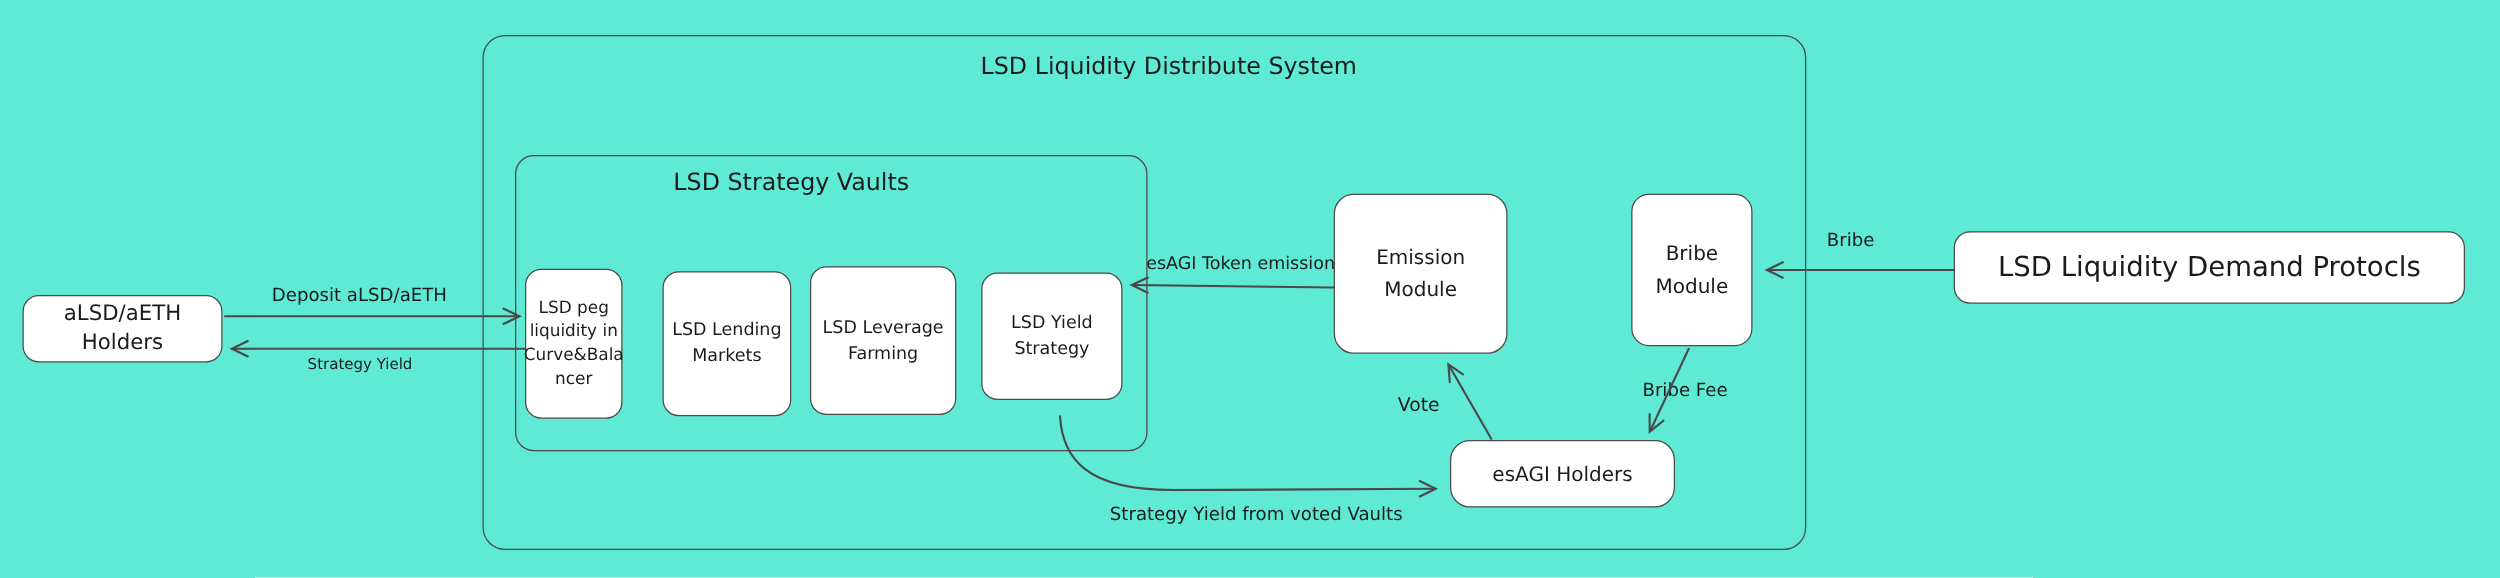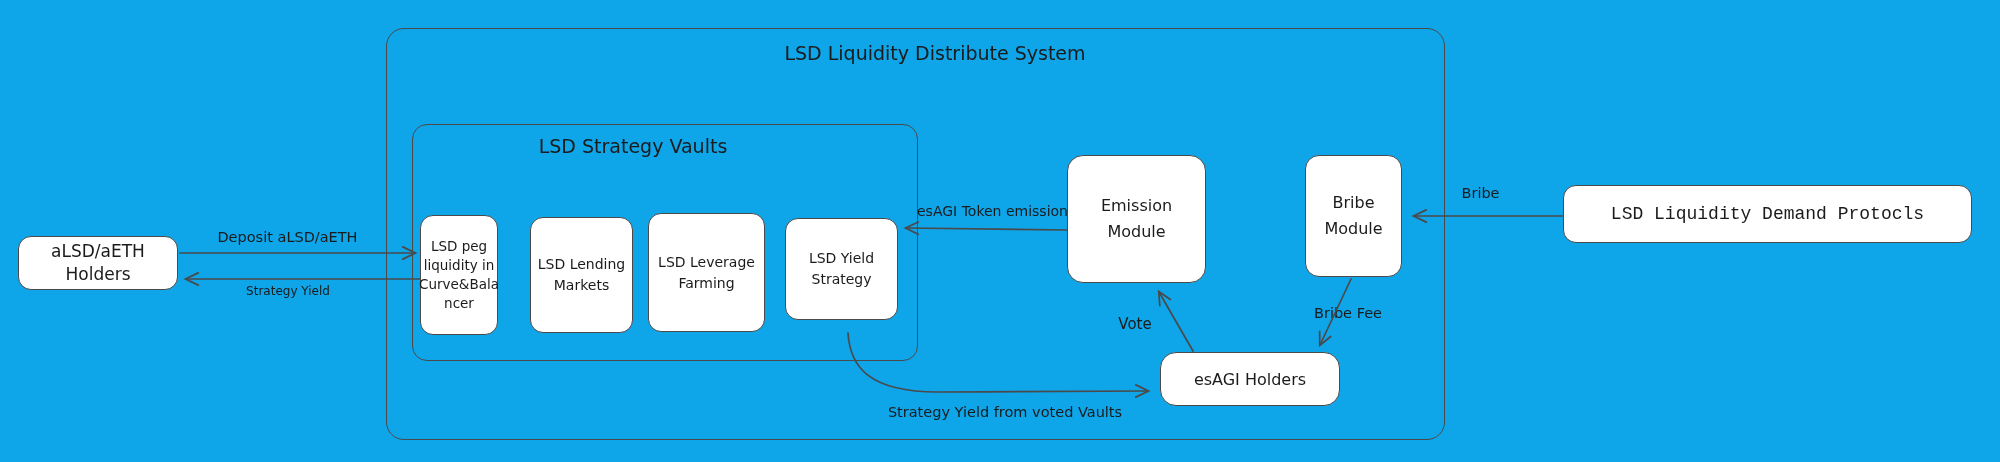--- a/index.html
+++ b/index.html
@@ -9,21 +9,21 @@
     width: 2000px;
     height: 462px;
     overflow: hidden;
     font-family: "DejaVu Sans", sans-serif;
     color: #1b1b1b;
   }
   #canvas {
     position: relative;
     width: 2000px;
     height: 462px;
-    background: #0ea5e9;
+    background: #5eead4;
   }
   .box {
     position: absolute;
     border: 1.6px solid #4a4a4a;
     background: #ffffff;
     box-sizing: border-box;
   }
   .container-box {
     border-radius: 18px;
     background: transparent;
@@ -105,21 +105,21 @@
     <span class="lbl" style="font-size:16px; line-height:1.6;">Emission
 Module</span>
   </div>
 
   <div class="box node" style="left:1305px; top:155px; width:97px; height:122px; border-radius:14px;">
     <span class="lbl" style="font-size:16px; line-height:1.6;">Bribe
 Module</span>
   </div>
 
   <div class="box node" style="left:1563px; top:185px; width:409px; height:58px;">
-    <span class="lbl" style="font-size:18px;font-family:Liberation Mono, monospace;">LSD Liquidity Demand Protocls</span>
+    <span class="lbl" style="font-size:22px;">LSD Liquidity Demand Protocls</span>
   </div>
 
   <div class="box node" style="left:1160px; top:352px; width:180px; height:54px; border-radius:16px;">
     <span class="lbl" style="font-size:16px;">esAGI Holders</span>
   </div>
 
   <div class="edge-label" style="left:200px; top:229px; width:175px; font-size:14.5px;">Deposit aLSD/aETH</div>
 
   <div class="edge-label" style="left:228px; top:284px; width:120px; font-size:12px;">Strategy Yield</div>
 

